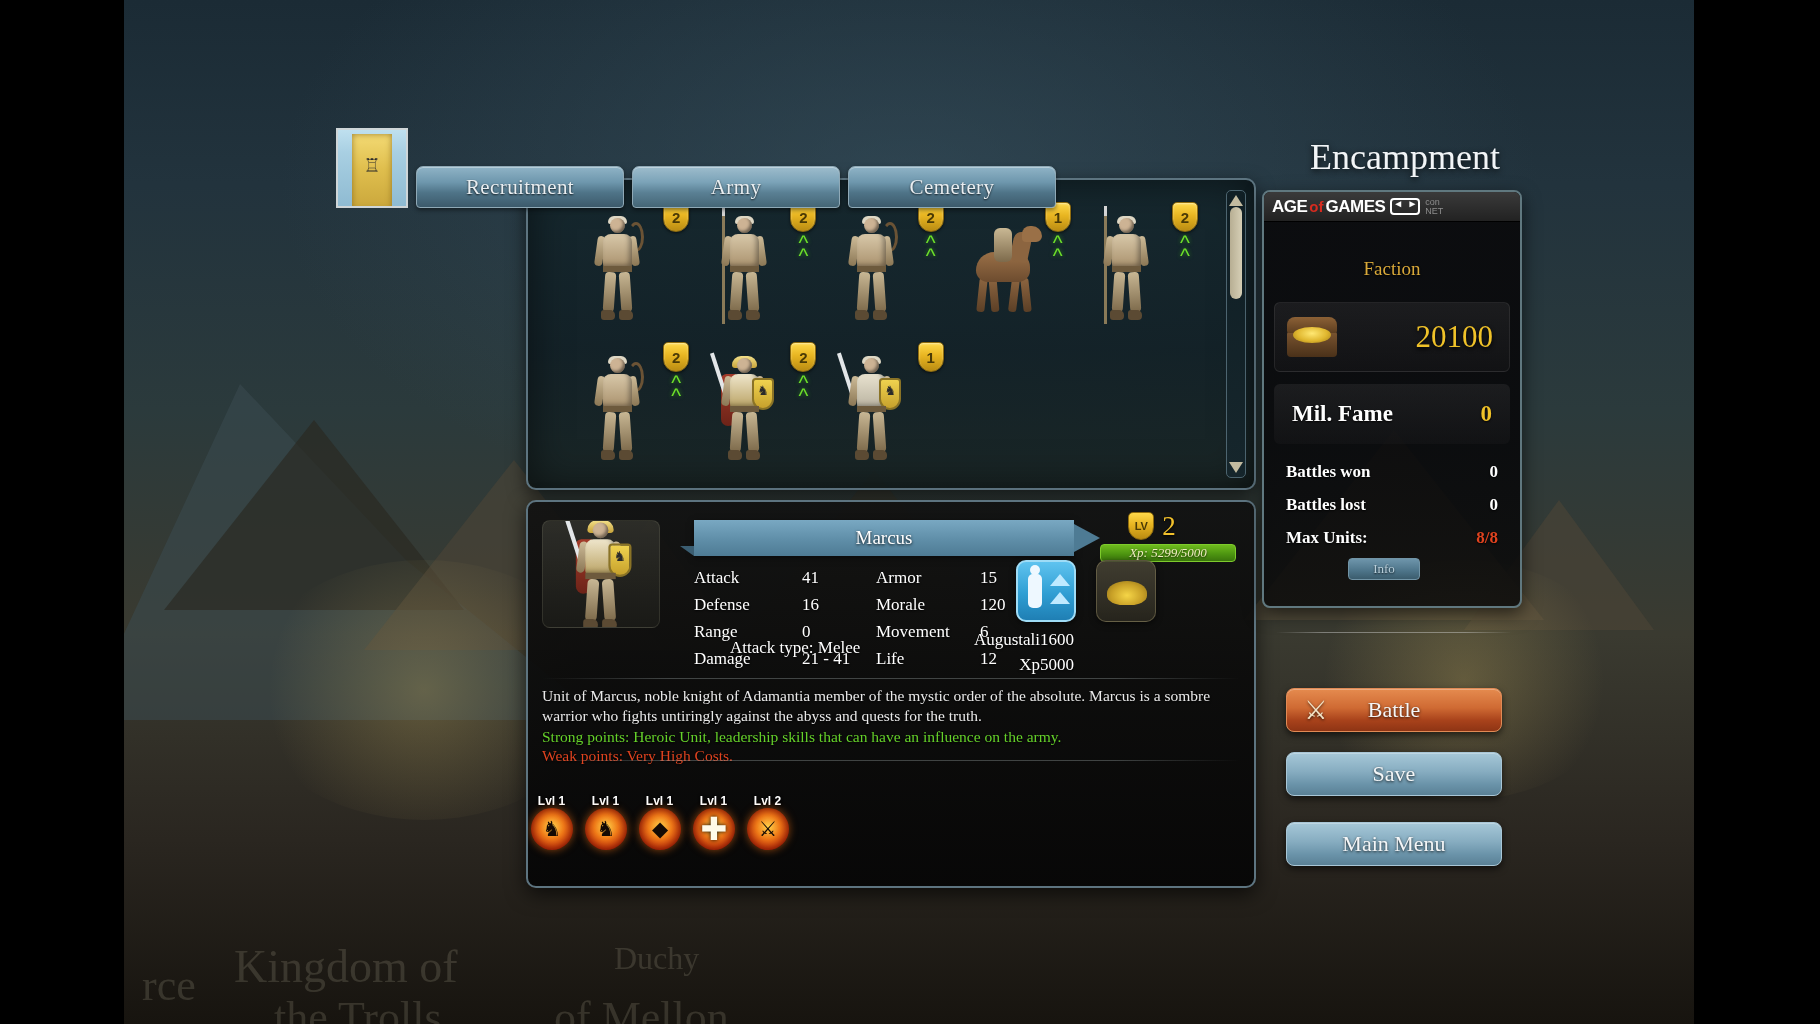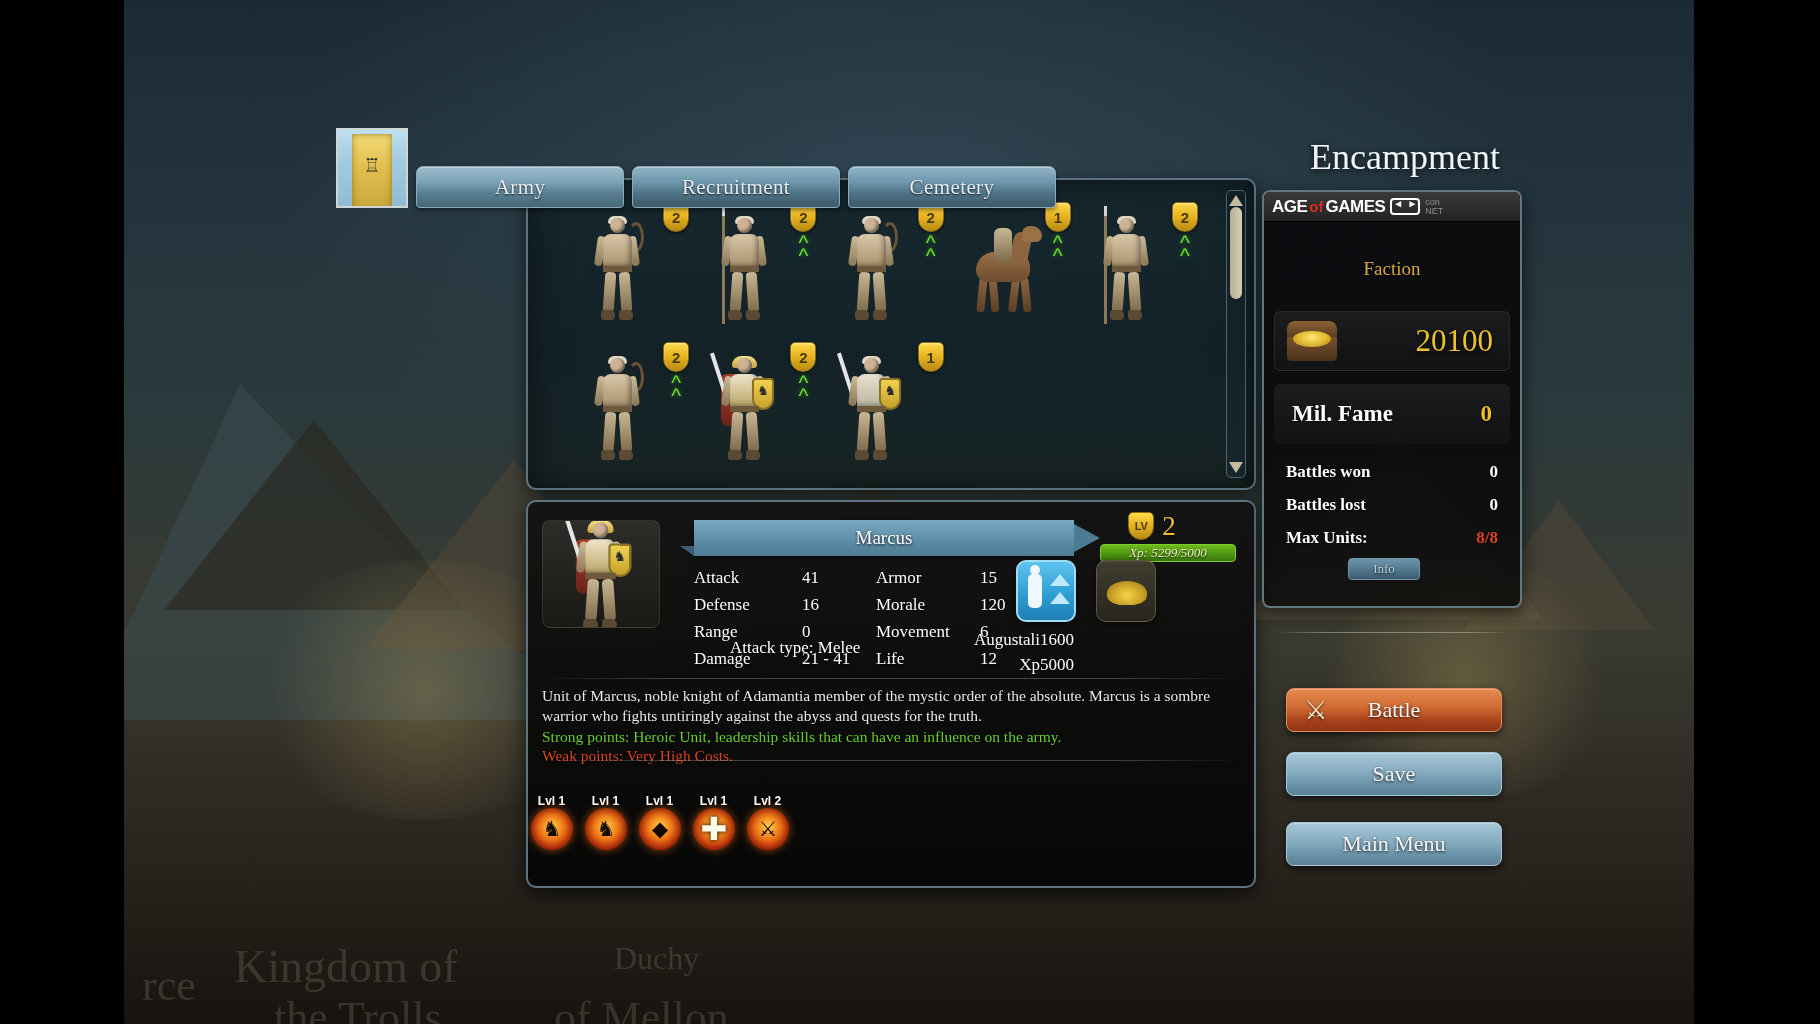--- a/index.html
+++ b/index.html
@@ -330,27 +330,26 @@
   }
   .brand .bmark::before { content:"◄"; position:absolute; left:1px; top:-2px; color:#fff; font-size:10px; }
   .brand .bmark::after { content:"►"; position:absolute; right:1px; top:-2px; color:#fff; font-size:10px; }
   .brand .b3 { margin-left: 3px; color:#8d8d8d; font-family:"Liberation Sans",sans-serif; font-size: 9px; line-height: 9px; }
 
   .faction-label {
     position:absolute; left:0; top: 66px; width:100%; text-align:center;
     color:#d9a93a; font-size: 19px; text-shadow: 0 1px 2px #000;
   }
   .gold-row {
-    position:absolute; left: 10px; right: 10px; top: 110px; height: 60px;
+    position:absolute; left: 10px; right: 10px; top: 110px; height: 70px;
     border-radius: 6px;
     background: linear-gradient(180deg, rgba(42,42,44,.55), rgba(24,24,26,.55));
     border: 1px solid rgba(120,120,120,.18);
     display:flex; align-items:center; justify-content:space-between;
     padding: 0 16px 0 10px;
-    margin-top: 9px;
   }
   .chest {
     width: 56px; height: 44px; position:relative;
   }
   .chest .lid { position:absolute; left:2px; top:2px; width: 50px; height: 16px; border-radius: 8px 8px 2px 2px; background: linear-gradient(180deg,#8c6136,#5d3e20); }
   .chest .body { position:absolute; left:2px; top:17px; width: 50px; height: 25px; background: linear-gradient(180deg,#7a5430,#4a3119); border-radius: 2px 2px 4px 4px; }
   .chest .gold { position:absolute; left:8px; top:12px; width: 38px; height: 16px; border-radius: 50%; background: radial-gradient(ellipse at 50% 40%, #ffe873 0%, #e0b72f 55%, #9c7715 100%); }
   .gold-amount { color:#f0c229; font-size: 31px; text-shadow: 0 2px 4px #000; font-family:"Liberation Serif",serif; }
 
   .fame-row {
@@ -440,22 +439,22 @@
       <div class="mapmark" style="left:490px; top:940px; font-size:32px;">Duchy</div>
       <div class="mapmark" style="left:150px; top:992px; font-size:44px;">the Trolls</div>
       <div class="mapmark" style="left:430px; top:992px; font-size:44px;">of Mellon</div>
     </div>
 
     <div id="tabbar">
       <div class="banner-thumb">
         <div class="flag"></div>
         <div class="eagle">♖</div>
       </div>
+      <div class="tab">Recruitment</div>
       <div class="tab active">Army</div>
-      <div class="tab">Recruitment</div>
       <div class="tab">Cemetery</div>
     </div>
 
     <div id="army-panel">
       <div id="unit-grid">
 
         <div class="unit-cell">
           <div class="unit-sprite">
             <div class="sold">
                 <div class="bow"></div>

